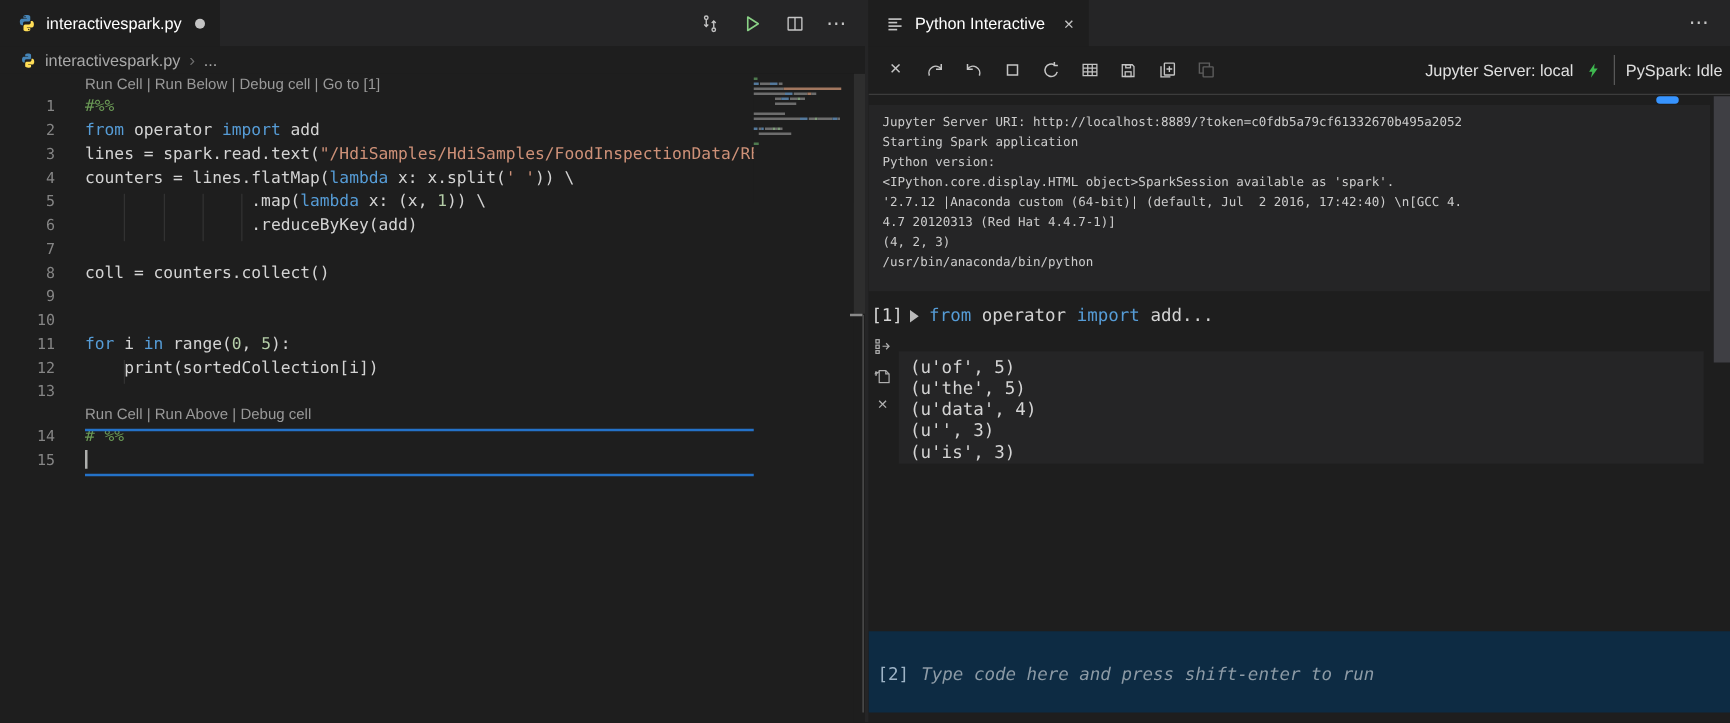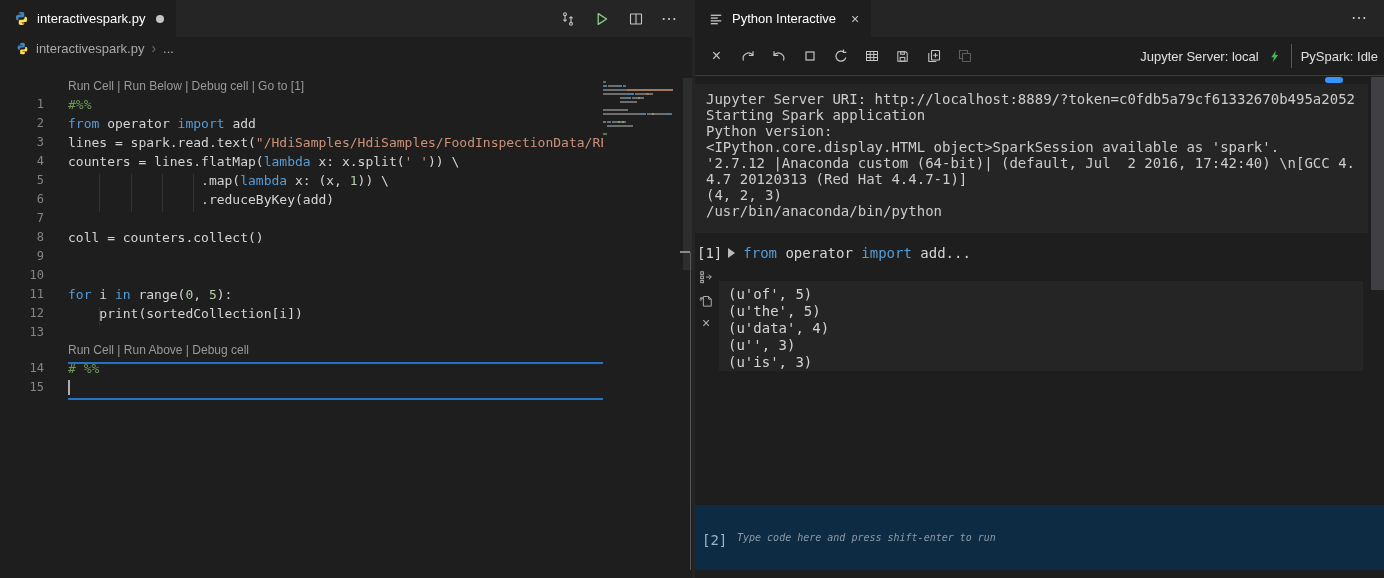--- a/index.html
+++ b/index.html
@@ -12,21 +12,21 @@
   .mod-dot{width:8px;height:8px;border-radius:50%;background:#c4c4c4;margin-left:4px;}
   .title-actions{margin-left:auto;display:flex;align-items:center;gap:16px;padding-right:14px;color:#c5c5c5;}
   .ticon{width:18px;height:18px;display:flex;align-items:center;justify-content:center;}
   .dots{font-size:16px;color:#c5c5c5;letter-spacing:1px;}
   .close-x{color:#c5c5c5;font-size:14px;margin-left:8px;}
   
   #editor{position:absolute;left:0;top:0;width:692px;height:466px;background:#1e1e1e;}
   .breadcrumb{height:22px;display:flex;align-items:center;gap:7px;padding-left:16px;
               color:#a9a9a9;font-size:13px;background:#1e1e1e;}
   .bc-chev{color:#6e6e6e;font-size:14px;}
-  #code-area{position:absolute;left:0;top:59px;right:0;bottom:0;margin-top:19px;}
+  #code-area{position:absolute;left:0;top:59px;right:0;bottom:0;}
   .lens-row{height:17px;line-height:17px;margin-left:68px;font-size:12px;color:#999999;}
   .code-row{height:19px;line-height:19px;font-family:"DejaVu Sans Mono",monospace;
             font-size:13px;white-space:pre;display:flex;}
   .ln{width:44px;text-align:right;color:#858585;font-size:12px;line-height:19px;flex:none;
       font-family:"DejaVu Sans Mono",monospace;}
   .ct{margin-left:24px;}
   .tk-kw{color:#569cd6}.tk-id{color:#d4d4d4}.tk-str{color:#ce9178}
   .tk-com{color:#6a9955}.tk-num{color:#b5cea8}
   .caret{display:inline-block;width:2px;height:15px;background:#aeafad;vertical-align:-3px;}
   .guide{position:absolute;width:1px;background:rgba(255,255,255,0.09);}
@@ -47,42 +47,42 @@
   #ptoolbar{height:38px;background:#1e1e1e;border-bottom:1px solid #3c3c3c;
             display:flex;align-items:center;padding-left:6px;}
   .tool{width:31px;height:26px;display:flex;align-items:center;justify-content:center;color:#c5c5c5;}
   .tool.disabled{opacity:0.38;}
   .status-right{margin-left:auto;display:flex;align-items:center;gap:9px;padding-right:4px;
                 font-size:13px;color:#e0e0e0;}
   .status-sep{width:1px;height:24px;background:#585858;}
   .kstatus{padding-right:2px;}
   #p-output{position:absolute;left:0;top:84px;width:673px;height:149px;background:#252526;
             padding:7px 0 0 11px;box-sizing:border-box;}
-  .out-line{font-family:"DejaVu Sans Mono",monospace;font-size:14px;line-height:16px;
+  .out-line{font-family:"DejaVu Sans Mono",monospace;font-size:10px;line-height:16px;
             color:#cccccc;white-space:pre;}
   #activity-bar{position:absolute;left:630px;top:77px;width:18px;height:6px;border-radius:3px;background:#3794ff;}
   #p-scroll{position:absolute;left:676px;top:77px;width:13px;height:213px;background:#3f3f44;}
   
   #cell-row{position:absolute;left:2px;top:245px;display:flex;align-items:center;
             font-family:"DejaVu Sans Mono",monospace;font-size:14px;}
   .prompt{color:#d7d7d7;}
   .run-tri{width:0;height:0;border-left:7px solid #bbbbbb;border-top:5px solid transparent;
            border-bottom:5px solid transparent;margin:0 8px 0 6px;}
   #cell-gutter{position:absolute;left:3px;top:269px;display:flex;flex-direction:column;gap:7px;color:#b0b0b0;}
   .gicon{width:16px;height:16px;display:flex;align-items:center;justify-content:center;}
   #cell-output{position:absolute;left:24px;top:281px;width:644px;height:90px;background:#252526;
                padding:5px 0 0 9px;box-sizing:border-box;}
   .cell-out-line{font-family:"DejaVu Sans Mono",monospace;font-size:14px;line-height:17px;
                  color:#d4d4d4;white-space:pre;}
   
   #p-input{position:absolute;left:0;top:505px;width:689px;height:65px;background:#0d2b43;}
   #p-input .prompt2{position:absolute;left:7px;top:27px;font-family:"DejaVu Sans Mono",monospace;
                     font-size:14px;color:#9db3c6;}
   #p-input .ph{position:absolute;left:42px;top:27px;font-family:"DejaVu Sans Mono",monospace;
-               font-size:10px;font-style:italic;color:#8d9ba6;}
+               font-size:14px;font-style:italic;color:#8d9ba6;}
   
   #cell-dash{position:absolute;left:680px;top:251px;width:10px;height:2px;background:#8a8a8a;}
   #cell-vline{position:absolute;left:690px;top:252px;width:1px;height:318px;background:#565656;}
   svg{display:block;}
 </style>
 </head>
 <body>
 
 <div id="root">
 

